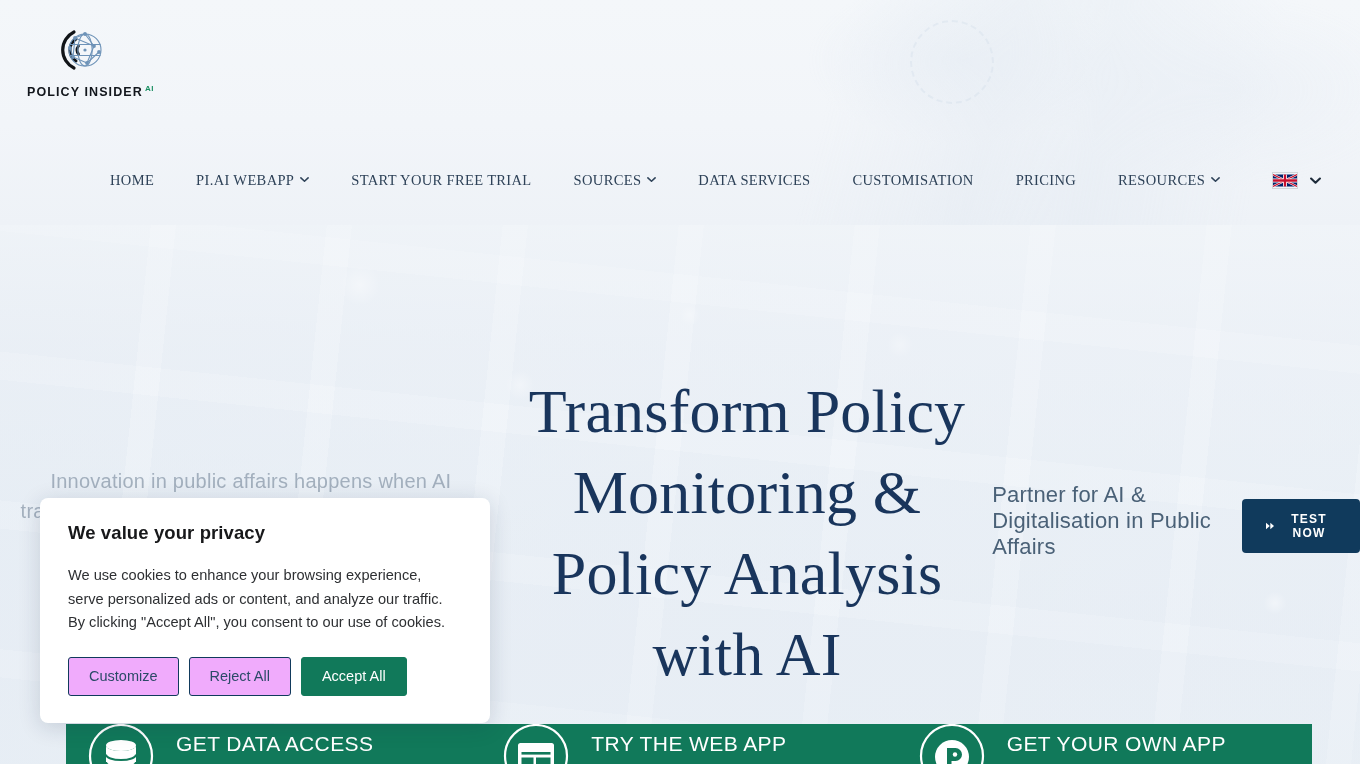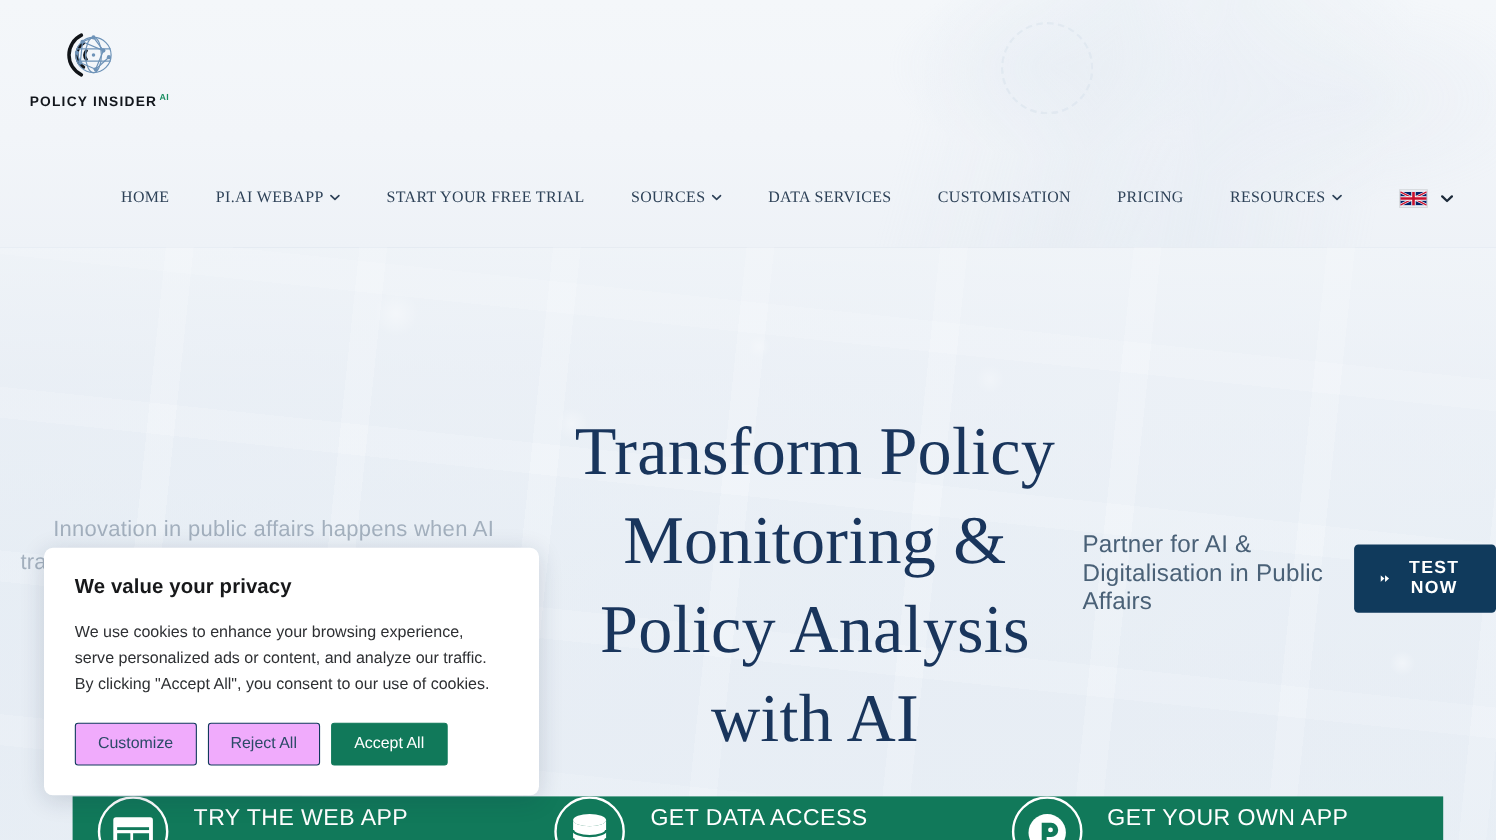--- a/index.html
+++ b/index.html
@@ -206,21 +206,21 @@
   .test-now-btn {
     margin-top: 29px;
     display: inline-flex;
     align-items: center;
     gap: 14px;
     background: #103a5c;
     color: #ffffff;
     border: none;
     border-radius: 4px;
     padding: 13px 30px 13px 24px;
-    font-size: 16px;
+    font-size: 12px;
     font-weight: 700;
     letter-spacing: 1.2px;
     cursor: pointer;
     font-family: "Liberation Sans", sans-serif;
   }
   .test-now-btn .fwd { display:block; }
 
   
   .cta-strip {
     position: absolute;
@@ -424,40 +424,40 @@
       </button>
     </div>
   </section>
 
   <div class="cta-strip">
 
     <div class="cta-item">
       <span class="cta-icon">
         <svg width="66" height="66" viewBox="0 0 66 66">
           <circle cx="33" cy="33" r="31" fill="none" stroke="#ffffff" stroke-width="2.2"></circle>
+          <ellipse cx="33" cy="22.5" rx="15" ry="5.6" fill="#ffffff"></ellipse>
+          <path d="M18 22.5 V42 a15 5.6 0 0 0 30 0 V22.5 a15 5.6 0 0 1 -30 0 Z" fill="#ffffff"></path>
+          <path d="M18 31.5 a15 5.6 0 0 0 30 0" fill="none" stroke="#11795a" stroke-width="2"></path>
+          <path d="M18 39 a15 5.6 0 0 0 30 0" fill="none" stroke="#11795a" stroke-width="2"></path>
+        </svg>
+      </span>
+      <span class="cta-label">GET DATA ACCESS</span>
+    </div>
+
+    <div class="cta-item">
+      <span class="cta-icon">
+        <svg width="66" height="66" viewBox="0 0 66 66">
+          <circle cx="33" cy="33" r="31" fill="none" stroke="#ffffff" stroke-width="2.2"></circle>
           <rect x="15" y="20" width="36" height="27" rx="2.5" fill="#ffffff"></rect>
           <rect x="18.5" y="29" width="29" height="2.6" fill="#11795a"></rect>
           <rect x="18.5" y="34.5" width="12" height="9.5" fill="#11795a"></rect>
           <rect x="33" y="34.5" width="14.5" height="9.5" fill="#11795a"></rect>
         </svg>
       </span>
       <span class="cta-label">TRY THE WEB APP</span>
-    </div>
-
-    <div class="cta-item">
-      <span class="cta-icon">
-        <svg width="66" height="66" viewBox="0 0 66 66">
-          <circle cx="33" cy="33" r="31" fill="none" stroke="#ffffff" stroke-width="2.2"></circle>
-          <ellipse cx="33" cy="22.5" rx="15" ry="5.6" fill="#ffffff"></ellipse>
-          <path d="M18 22.5 V42 a15 5.6 0 0 0 30 0 V22.5 a15 5.6 0 0 1 -30 0 Z" fill="#ffffff"></path>
-          <path d="M18 31.5 a15 5.6 0 0 0 30 0" fill="none" stroke="#11795a" stroke-width="2"></path>
-          <path d="M18 39 a15 5.6 0 0 0 30 0" fill="none" stroke="#11795a" stroke-width="2"></path>
-        </svg>
-      </span>
-      <span class="cta-label">GET DATA ACCESS</span>
     </div>
 
     <div class="cta-item">
       <span class="cta-icon">
         <svg width="66" height="66" viewBox="0 0 66 66">
           <circle cx="33" cy="33" r="31" fill="none" stroke="#ffffff" stroke-width="2.2"></circle>
           <circle cx="33" cy="34" r="17" fill="#ffffff"></circle>
           <path d="M28 25 h8.5 a6.5 6.5 0 0 1 0 13 H32.5 v7 H28 Z" fill="#11795a"></path>
           <circle cx="36" cy="31.5" r="2.2" fill="#ffffff"></circle>
         </svg>

